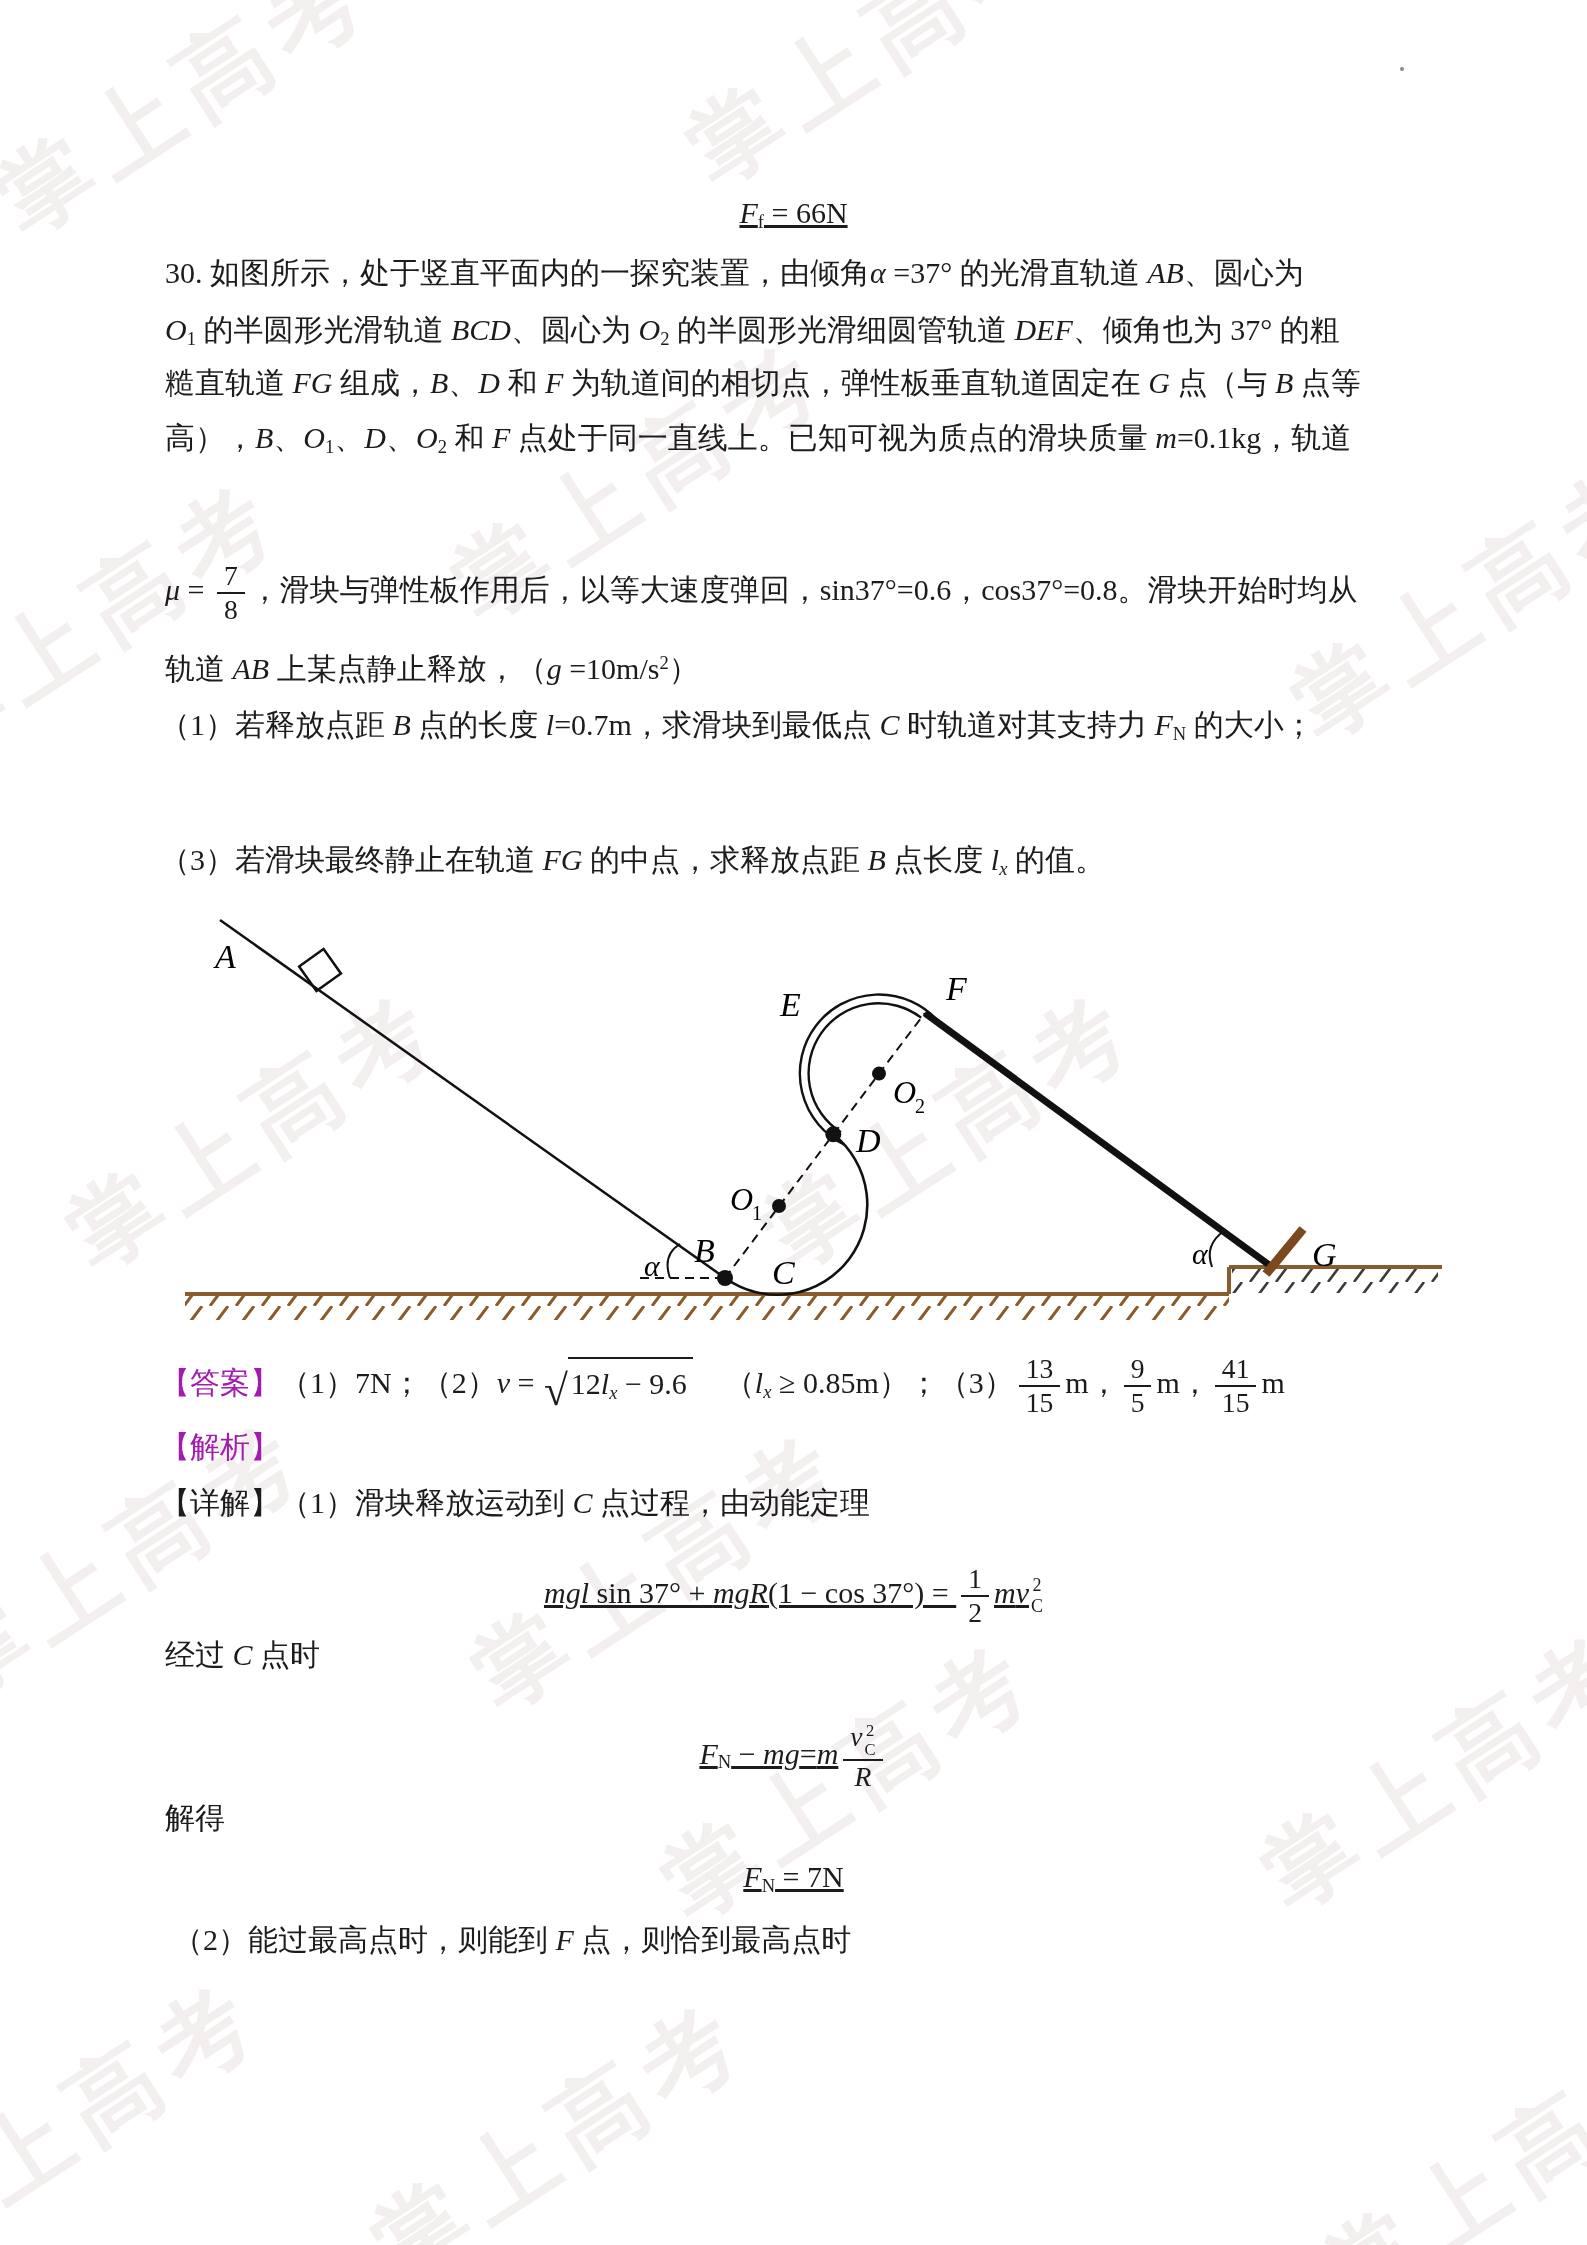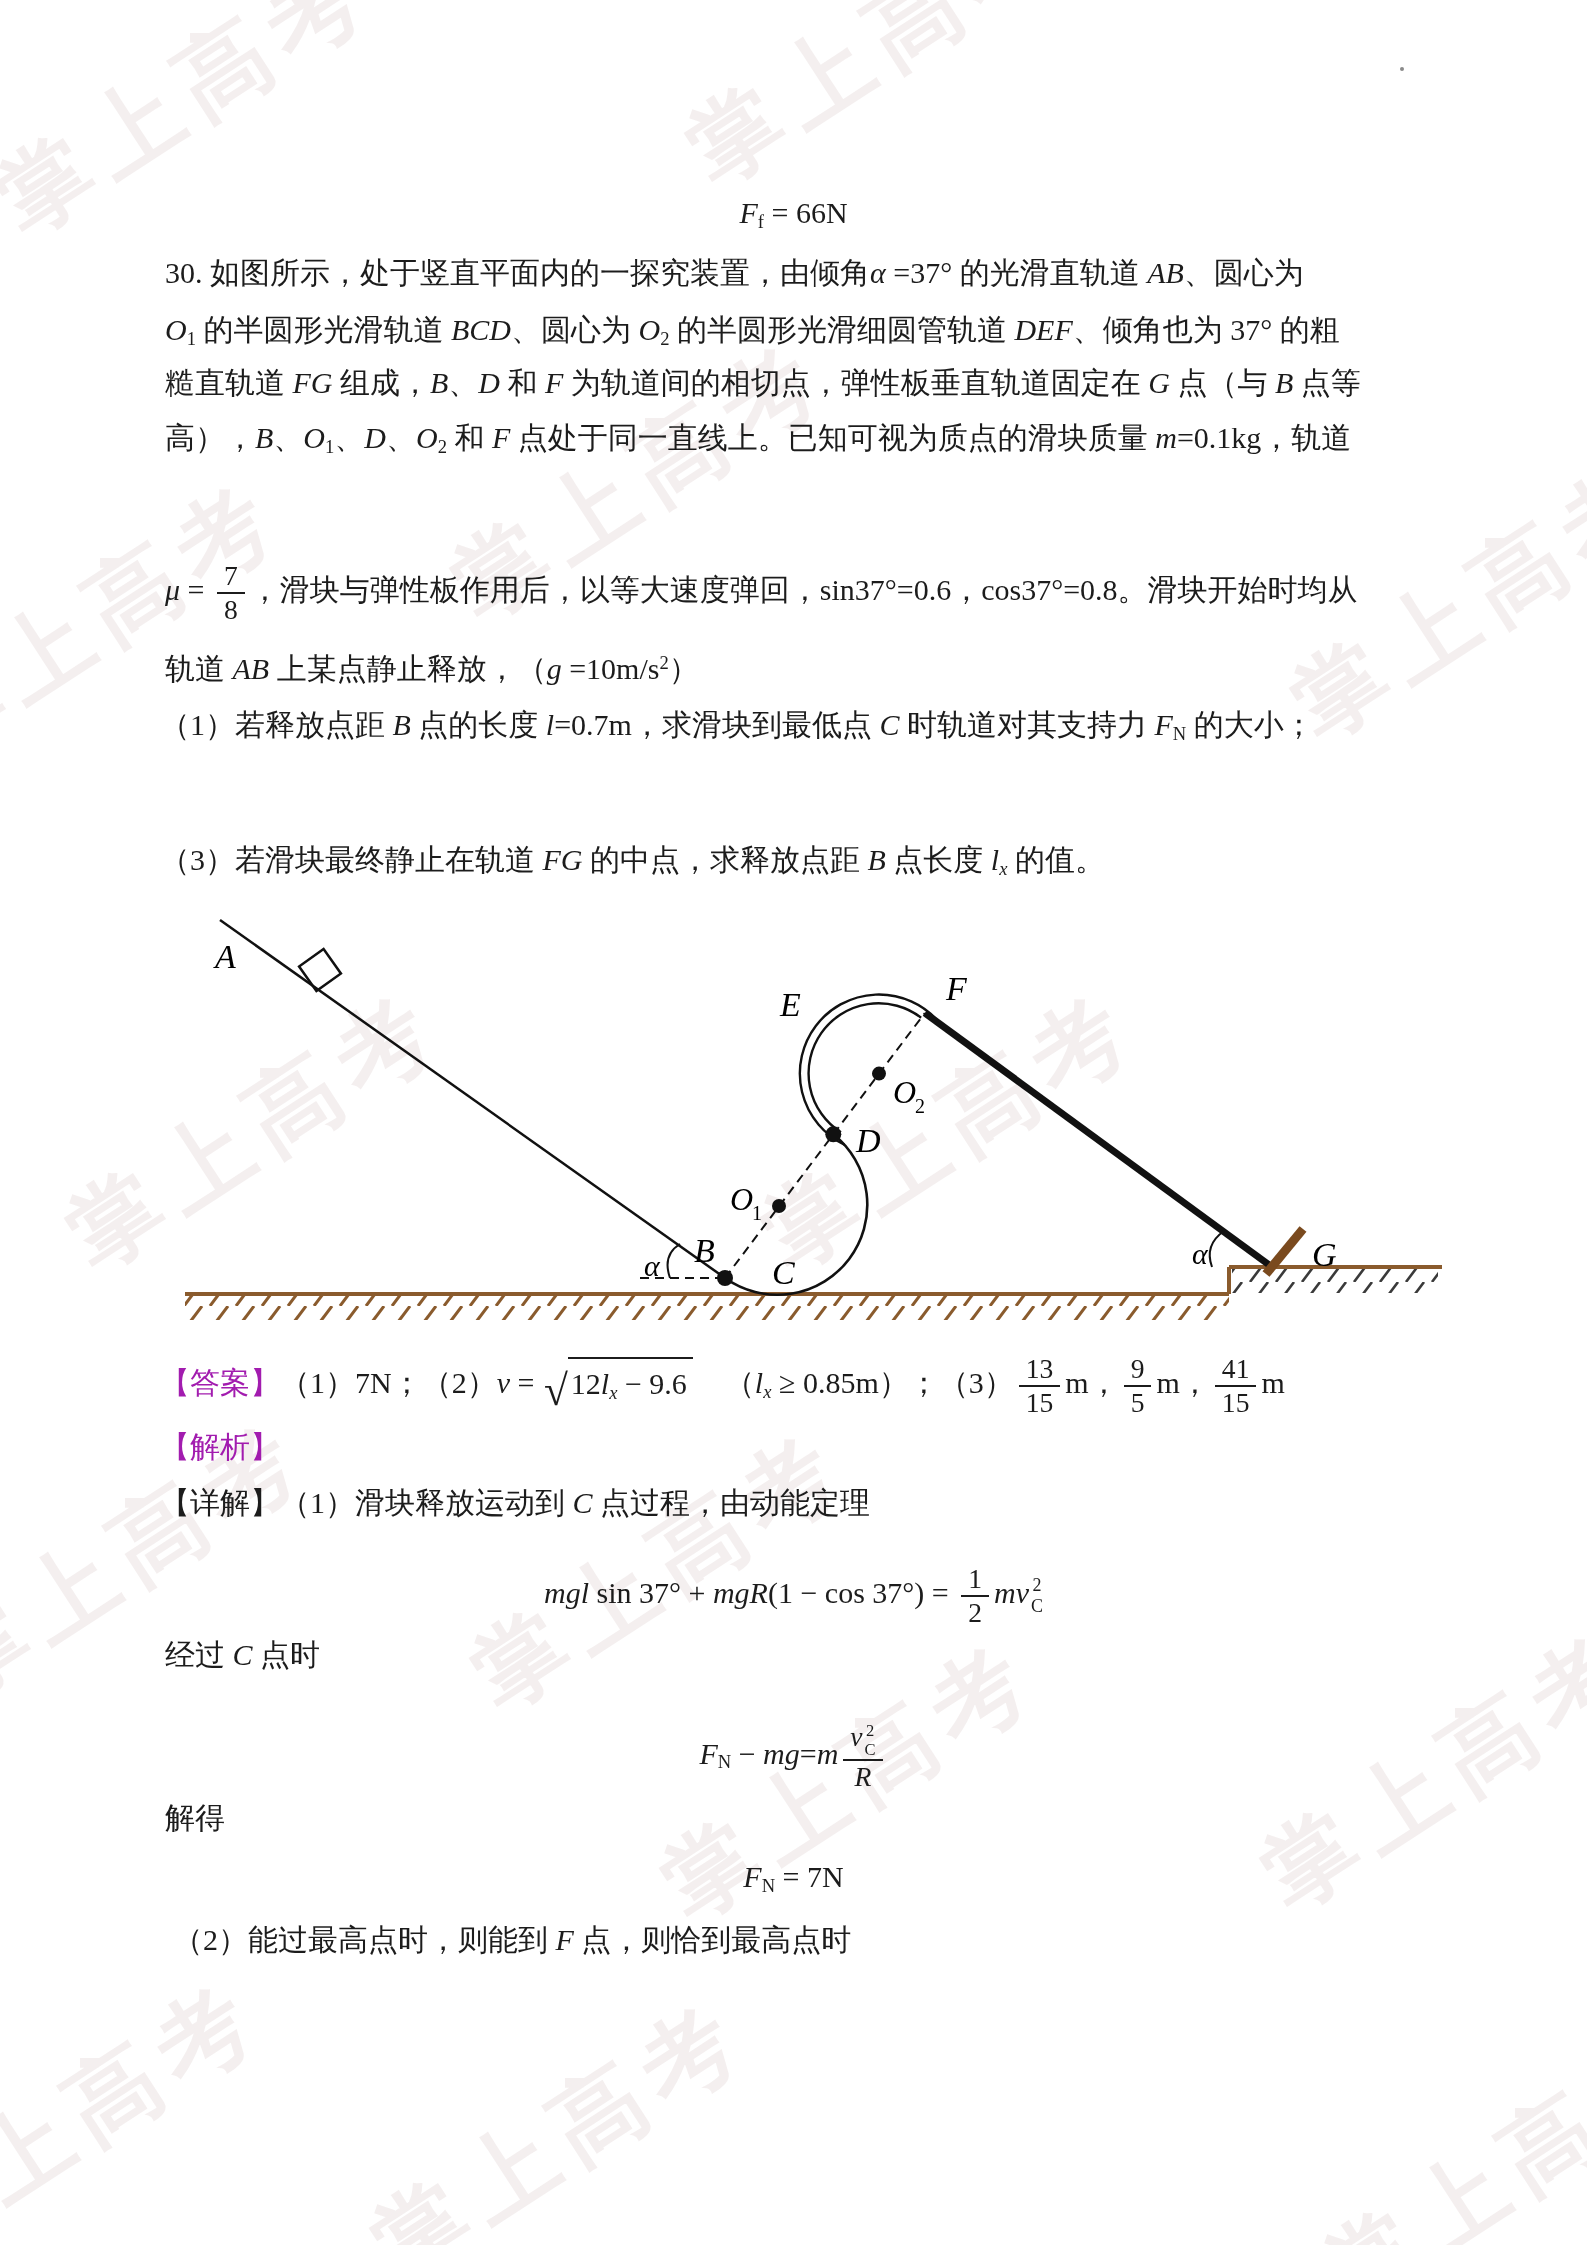--- a/index.html
+++ b/index.html
@@ -2,21 +2,21 @@
 <html><head>
 <meta charset="utf-8">
 <style>
   html,body{margin:0;padding:0;background:#ffffff;}
   .page{position:relative;width:1587px;height:2245px;background:#fff;overflow:hidden;
         font-family:"Liberation Serif","DejaVu Serif",serif;color:#1c1c1c;}
   .wm{position:absolute;z-index:0;font-family:"Liberation Sans","DejaVu Sans",sans-serif;
       font-weight:bold;font-size:92px;letter-spacing:14px;color:rgba(172,132,132,0.13);
       transform:translate(-50%,-50%) rotate(-33deg);white-space:nowrap;pointer-events:none;}
   .line{position:absolute;left:165px;z-index:1;font-size:30px;line-height:44px;white-space:nowrap;}
-  .centered{left:0;width:1587px;text-align:center;}
+  .centered{left:0;width:1587px;text-align:center;text-decoration:underline;}
   .it{font-style:italic;}
   .sb{font-size:0.62em;vertical-align:-0.25em;}
   .sp{font-size:0.62em;vertical-align:0.55em;}
   .frac{display:inline-flex;flex-direction:column;align-items:center;vertical-align:middle;
         margin:0 5px;line-height:1.15;font-size:0.92em;}
   .frac .fn{padding:0 7px;border-bottom:2px solid #1c1c1c;}
   .frac .fd{padding:0 7px;}
   .sqrt{display:inline-flex;align-items:stretch;vertical-align:middle;margin:0 2px;}
   .rad{font-size:1.45em;line-height:1;align-self:flex-end;transform:translateY(-2px);}
   .radicand{border-top:2.5px solid #1c1c1c;padding:3px 6px 0 3px;}

